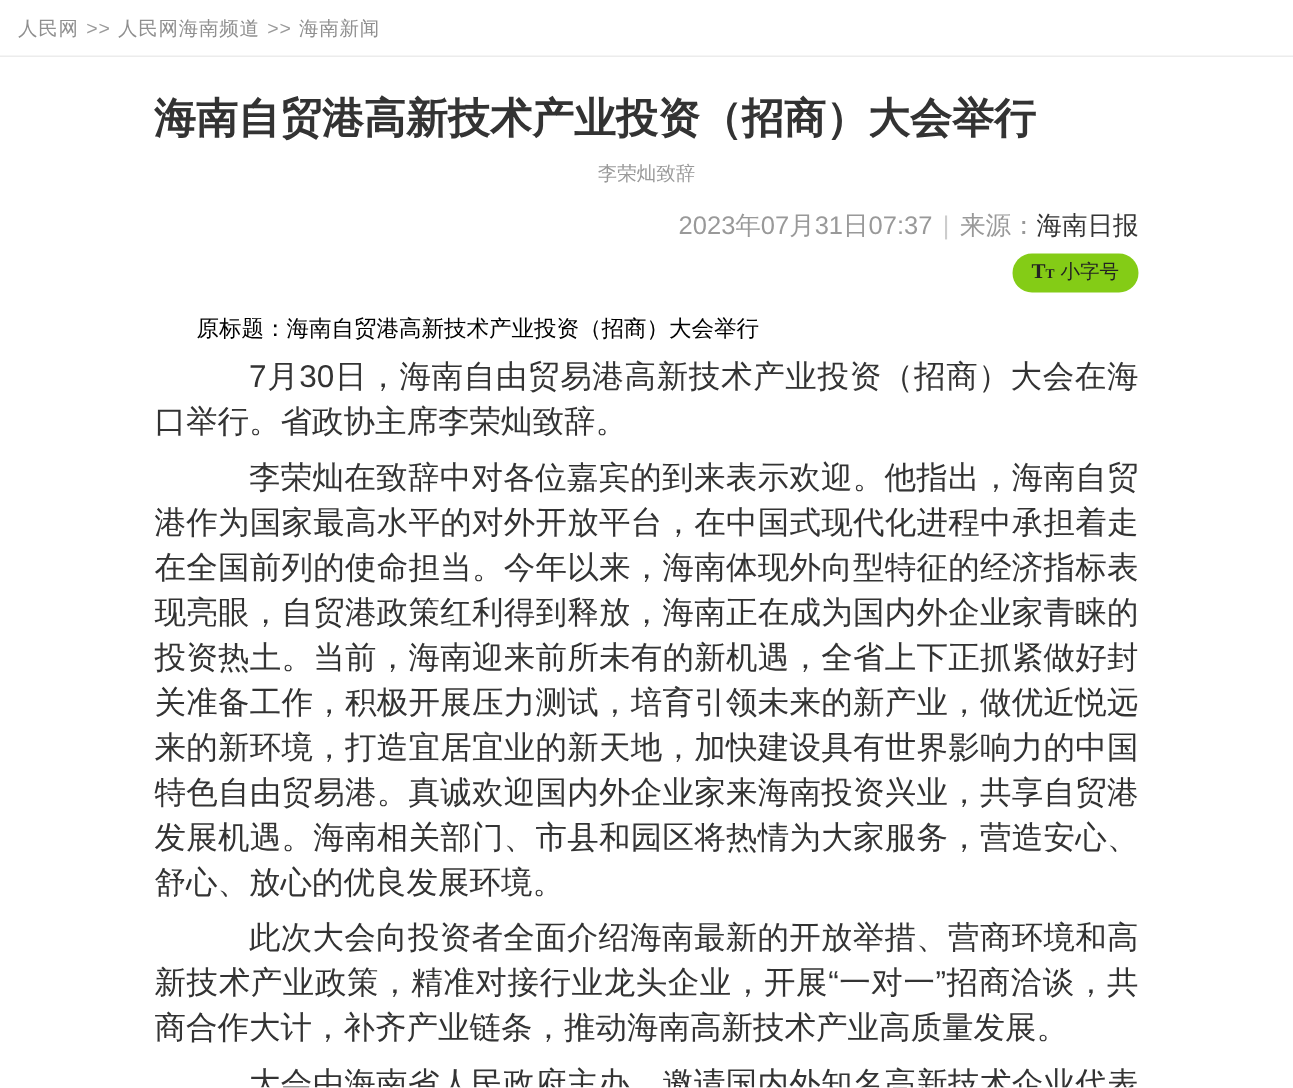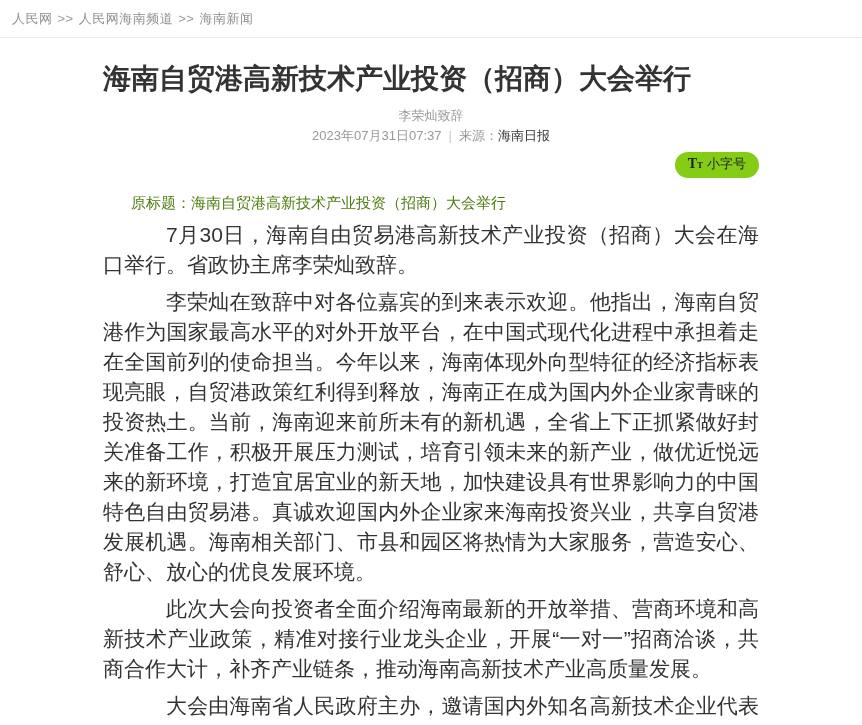--- a/index.html
+++ b/index.html
@@ -45,23 +45,23 @@
     font-weight: 700;
     color: #333333;
   }
   .subtitle {
     margin-top: 11px;
     text-align: center;
     font-size: 13px;
     color: #9a9a9a;
   }
   .meta {
-    margin-top: 2px;
-    text-align: center;
-    font-size: 13px;
+    margin-top: 14px;
+    text-align: right;
+    font-size: 17px;
     color: #999999;
   }
   .meta .pipe { color: #cccccc; margin: 0 7px; }
   .meta .source-label { color: #999999; }
   .meta .source-name { color: #333333; }
   .toolbar {
     margin-top: 7px;
     text-align: right;
   }
   .font-pill {
@@ -83,21 +83,21 @@
     font-family: "Liberation Serif", "DejaVu Serif", serif;
     font-size: 9px;
     font-weight: 700;
   }
   .font-pill .pill-label { margin-left: 4px; }
   .original-title {
     margin-top: 15px;
     padding-left: 28px;
     font-size: 15px;
     line-height: 20px;
-    color: #4d7c0f;
+    color: #000000;
   }
   .body-text p {
     font-size: 21px;
     line-height: 30px;
     color: #333333;
     text-indent: 3em;
     margin: 7px 0 7px 0;
     text-align: justify;
   }
 </style>

